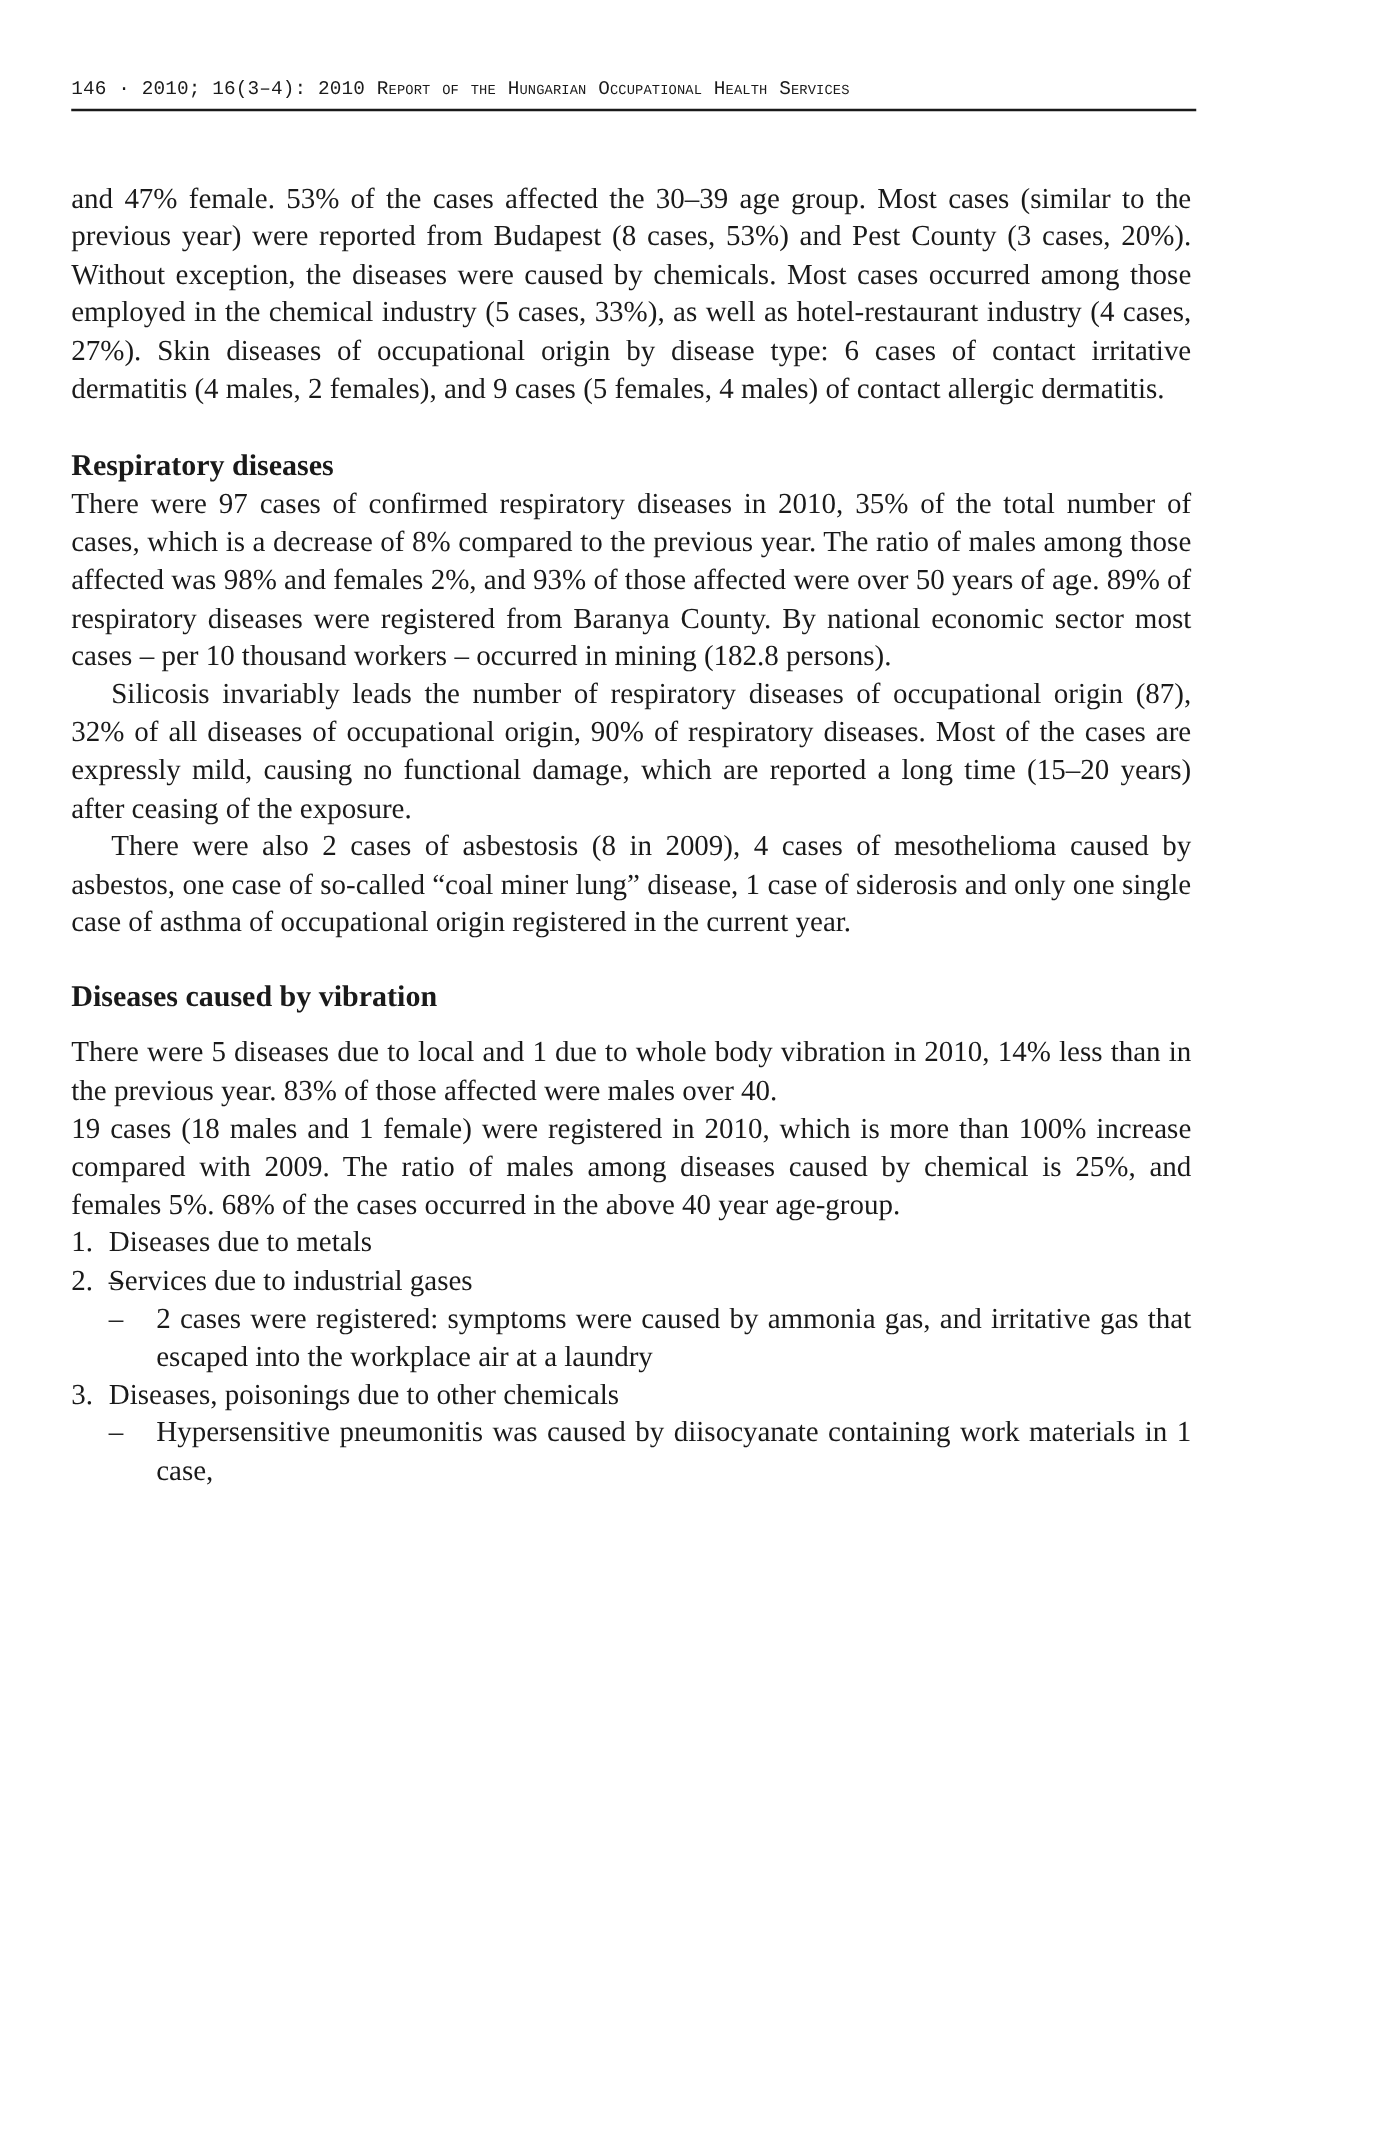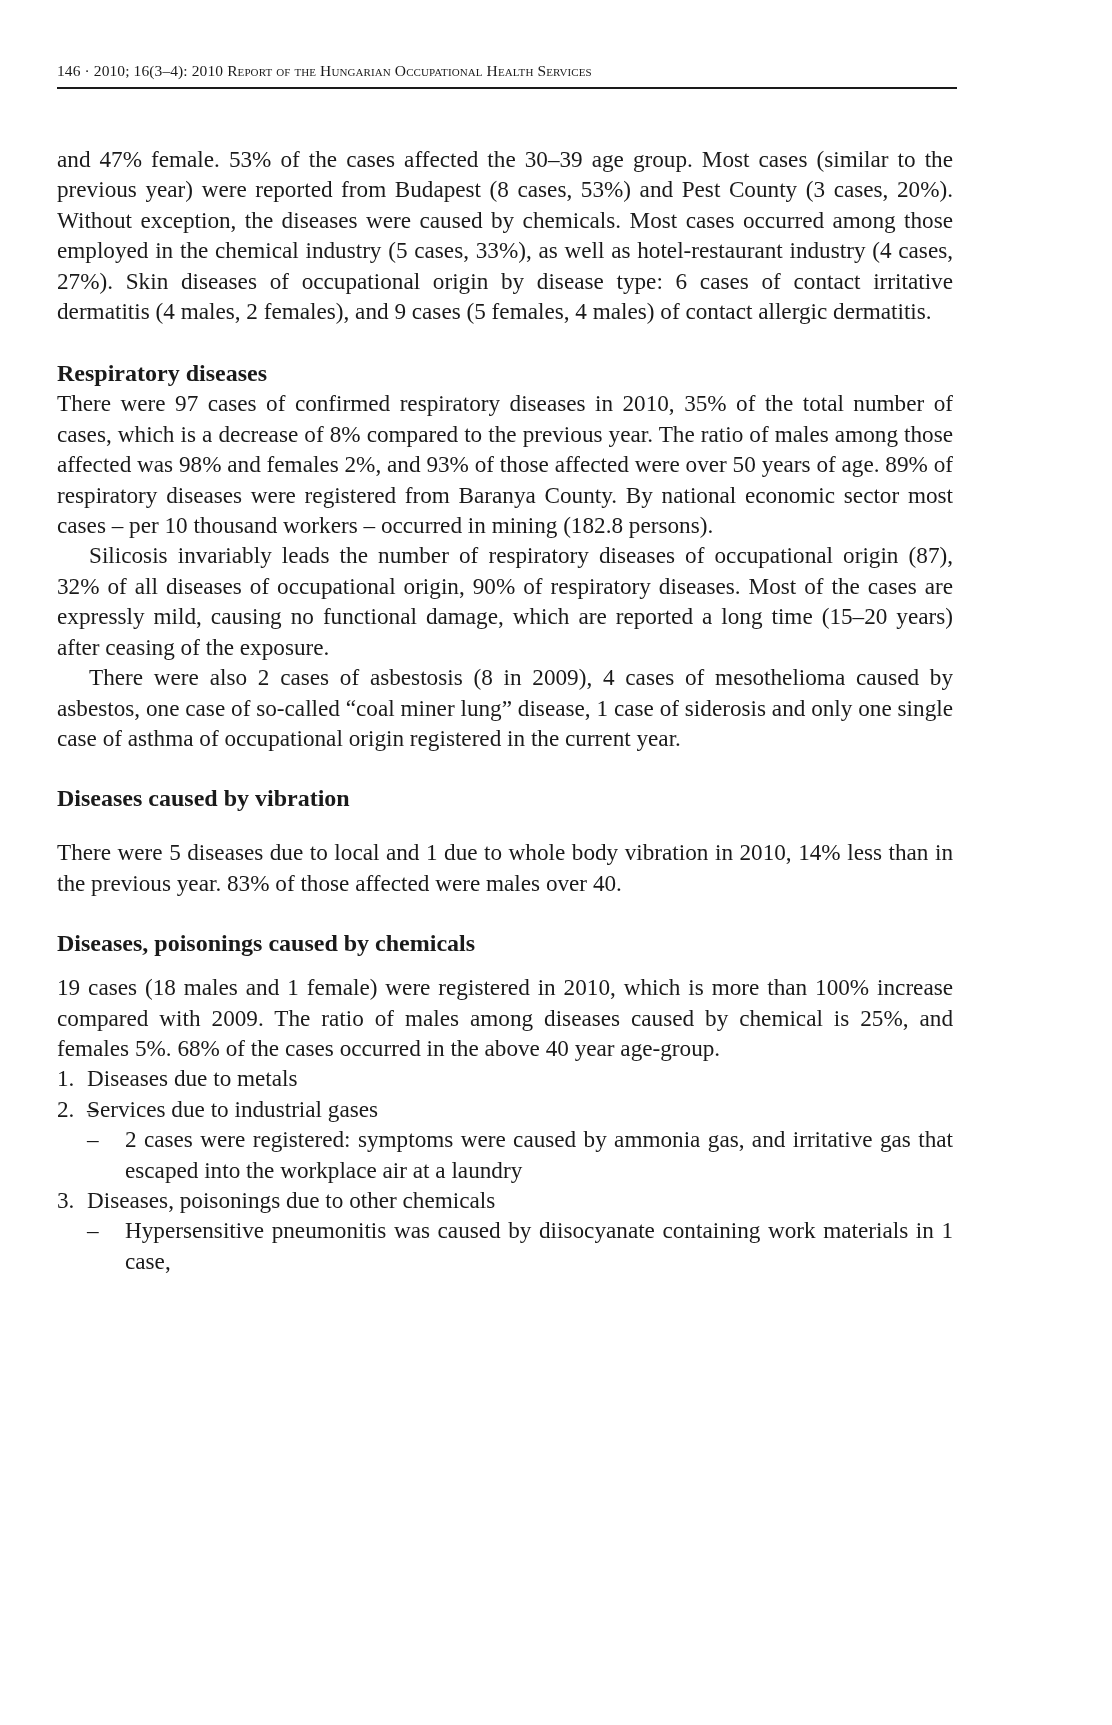--- a/index.html
+++ b/index.html
@@ -1,26 +1,26 @@
 <!DOCTYPE html>
 <html><head>
 <meta charset="utf-8">
 <style>
   html, body { margin: 0; padding: 0; background: #ffffff; }
   body { width: 1112px; height: 1725px; position: relative; overflow: hidden; color: #1a1a1a; font-family: "Liberation Serif", "DejaVu Serif", serif; }
   .page { position: absolute; left: 0; top: 0; width: 1112px; height: 1725px; }
-  .running-head { position: absolute; left: 57px; top: 62px; width: 900px; font-size: 15.5px; letter-spacing: 0.1px; white-space: nowrap; }
+  .running-head { position: absolute; left: 57px; top: 62px; width: 900px; font-size: 15.5px; letter-spacing: 0.1px; white-space: nowrap; font-family: Liberation Mono, monospace; }
   .running-head .sc { font-variant: small-caps; }
   .head-rule { position: absolute; left: 57px; top: 87px; width: 900px; height: 2px; background: #1a1a1a; }
   .content { position: absolute; left: 57px; top: 144px; width: 896px; font-size: 23.2px; line-height: 30.4px; }
   p { margin: 0; text-align: justify; hyphens: manual; }
   p.indent { text-indent: 32px; }
   h2 { margin: 0; font-size: 24px; font-weight: bold; line-height: 30px; }
   .h-resp { margin-top: 32px; }
-  .h-vib { margin-top: 30px; margin-bottom: 24px; }
+  .h-vib { margin-top: 30px; margin-bottom: 14px; }
   .h-chem { margin-top: 30px; margin-bottom: 14px; }
   .subhead { font-style: italic; font-size: 24px; margin-top: 34px; margin-bottom: 12px; line-height: 30px; }
   ol.types { list-style: none; margin: 0; padding: 0; }
   ol.types > li { position: relative; padding-left: 30px; }
   ol.types > li .num { position: absolute; left: 0; top: 0; }
   ul.dash { list-style: none; margin: 0; padding: 0; }
   ul.dash > li { position: relative; padding-left: 38px; text-align: justify; }
   ul.dash > li .dash-mark { position: absolute; left: 0; top: 0; }
 </style>
 </head>
@@ -42,21 +42,20 @@
     <p>and 47% female. 53% of the cases affected the 30–39 age group. Most cases (simi­lar to the previous year) were reported from Budapest (8 cases, 53%) and Pest County (3 cases, 20%). Without exception, the diseases were caused by chemicals. Most cases occurred among those employed in the chemical industry (5 cases, 33%), as well as hotel-restaurant industry (4 cases, 27%). Skin diseases of occupa­tional origin by disease type: 6 cases of contact irritative dermatitis (4 males, 2 fe­males), and 9 cases (5 females, 4 males) of contact allergic dermatitis.</p>
 
     <h2 class="h-resp">Respiratory diseases</h2>
     <p>There were 97 cases of confirmed respiratory diseases in 2010, 35% of the total number of cases, which is a decrease of 8% compared to the previous year. The ratio of males among those affected was 98% and females 2%, and 93% of those affected were over 50 years of age. 89% of respiratory diseases were registered from Baranya County. By national economic sector most cases – per 10 thousand workers – occurred in mining (182.8 persons).</p>
     <p class="indent">Silicosis invariably leads the number of respiratory diseases of occupational ori­gin (87), 32% of all diseases of occupational origin, 90% of respiratory diseases. Most of the cases are expressly mild, causing no functional damage, which are re­ported a long time (15–20 years) after ceasing of the exposure.</p>
     <p class="indent">There were also 2 cases of asbestosis (8 in 2009), 4 cases of mesothelioma caused by asbestos, one case of so-called “coal miner lung” disease, 1 case of siderosis and only one single case of asthma of occupational origin registered in the current year.</p>
 
     <h2 class="h-vib">Diseases caused by vibration</h2>
     <p>There were 5 diseases due to local and 1 due to whole body vibration in 2010, 14% less than in the previous year. 83% of those affected were males over 40.</p>
 
-    <h2 class="h-chem">Diseases, poisonings caused by chemicals</h2>
     <p>19 cases (18 males and 1 female) were registered in 2010, which is more than 100% increase compared with 2009. The ratio of males among diseases caused by chemi­cal is 25%, and females 5%. 68% of the cases occurred in the above 40 year age-group.</p>
 
 
     <ol class="types">
       <li>
         <span class="num">1.</span>
         <span>Diseases due to metals</span>
         <ul class="dash">
           <li>
             <span class="dash-mark">–</span>

